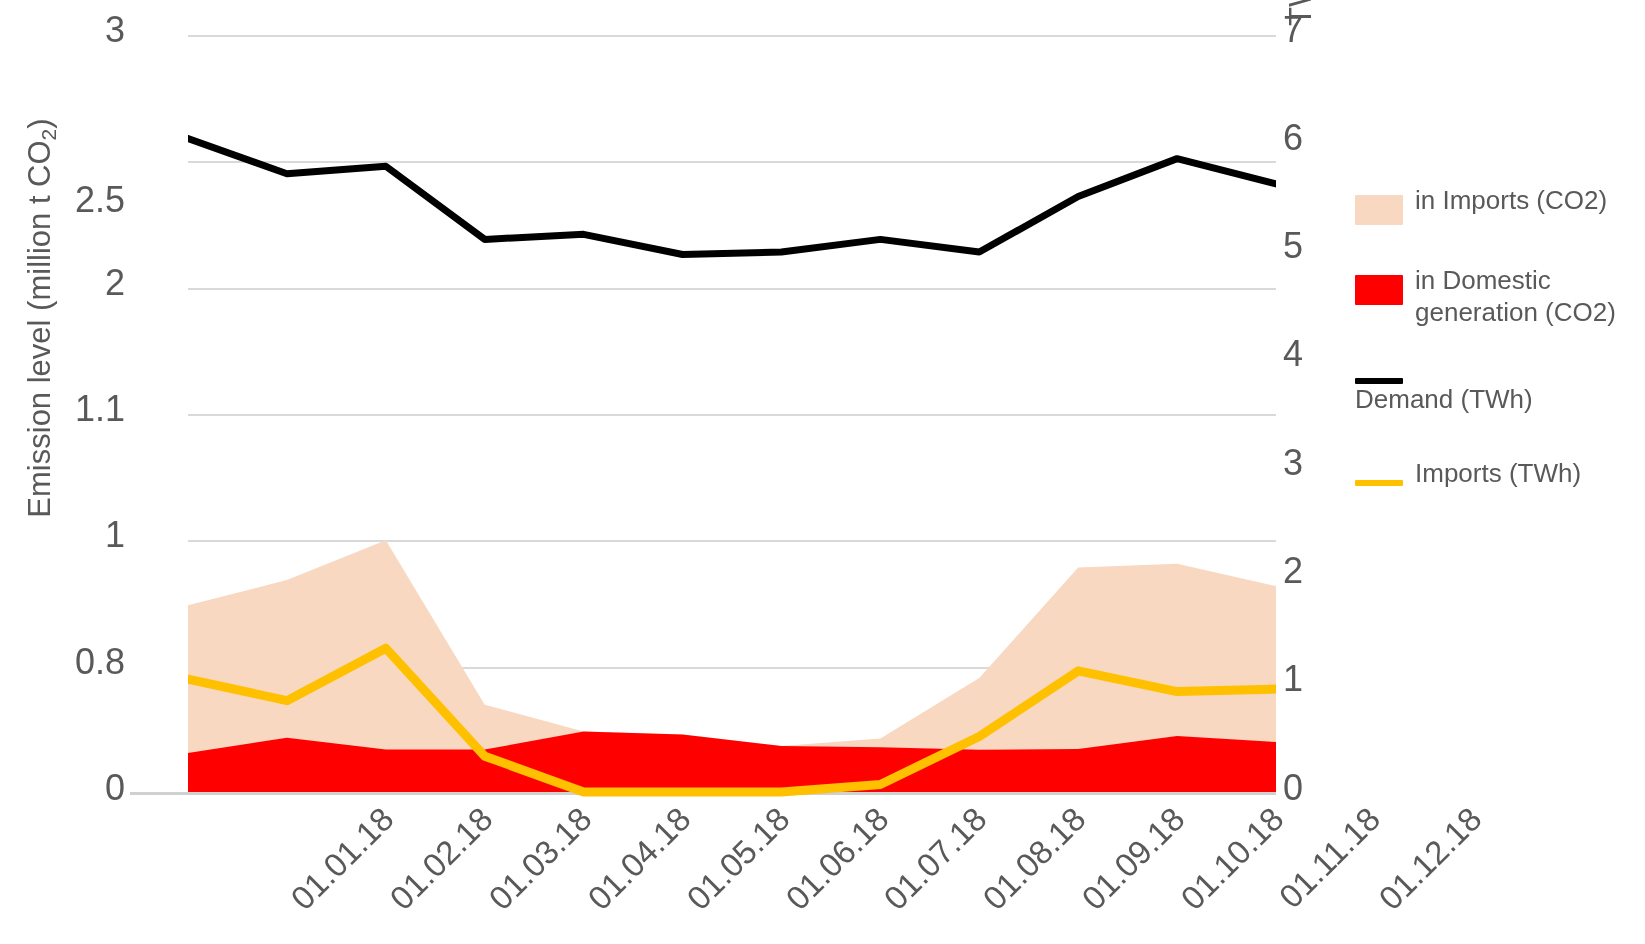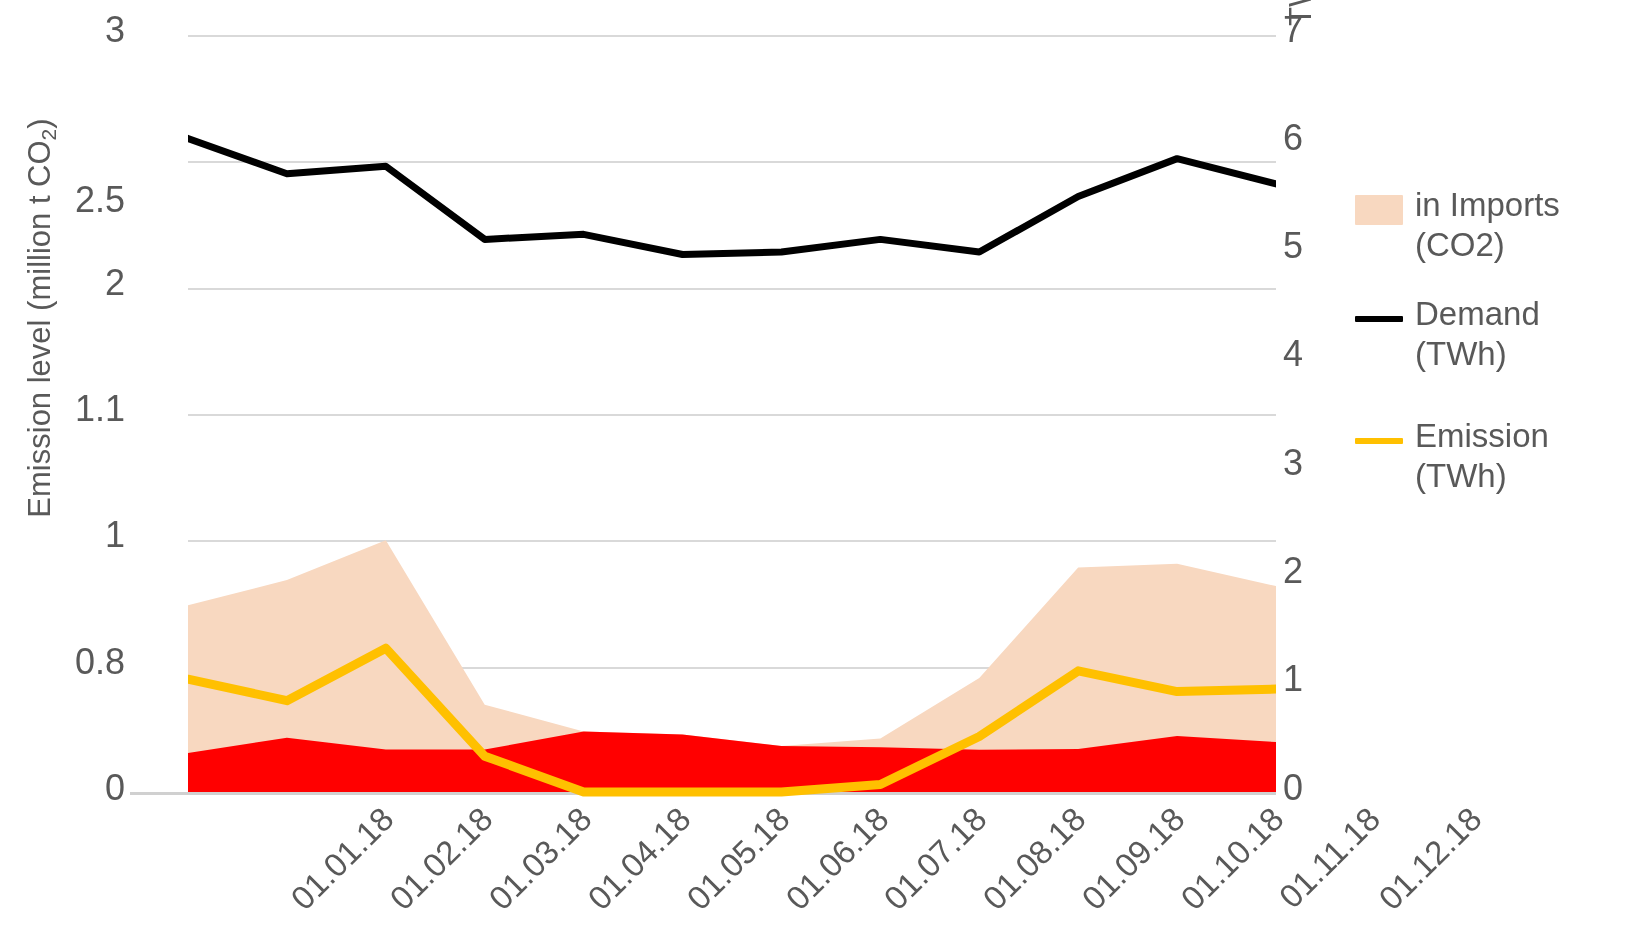--- a/index.html
+++ b/index.html
@@ -98,21 +98,21 @@
   }
   .legend-swatch{
     flex:0 0 auto;
     width:48px;
     margin-right:12px;
     margin-top:10px;
   }
   .legend-swatch.box{height:30px;border-radius:1px;}
   .legend-swatch.line{height:6px;margin-top:22px;border-radius:1px;}
   .legend-label{
-    font-size:33px;
+    font-size:26px;
     line-height:1.22;
     color:#595959;
   }
 </style>
 </head>
 <body>
 
 <div id="root">
 
   <div class="gridline" style="top:35px;"></div>
@@ -168,23 +168,27 @@
       <div class="xtick" style="left: 1136.18px;">01.10.18</div>
       <div class="xtick" style="left: 1235.09px;">01.11.18</div>
       <div class="xtick" style="left: 1334px;">01.12.18</div>
     </div>
 
   <div class="legend">
     <div class="legend-item">
       <span class="legend-swatch box" style="background:#F8D8C0;"></span>
       <span class="legend-label">in Imports (CO2)</span>
     </div>
-    <div class="legend-item" style="margin-top:-2px;">
+    <div class="legend-item" style="margin-top:40px;">
+      <span class="legend-swatch box" style="background:#FF0000;"></span>
+      <span class="legend-label">in Domestic generation (CO2)</span>
+    </div>
+    <div class="legend-item" style="margin-top:-2px;flex-direction:column;">
       <span class="legend-swatch line" style="background:#000000;"></span>
       <span class="legend-label">Demand (TWh)</span>
     </div>
     <div class="legend-item" style="margin-top:42px;">
       <span class="legend-swatch line" style="background:#FFC000;"></span>
-      <span class="legend-label">Emission (TWh)</span>
+      <span class="legend-label">Imports (TWh)</span>
     </div>
   </div>
 
 </div>
 
 </body></html>

